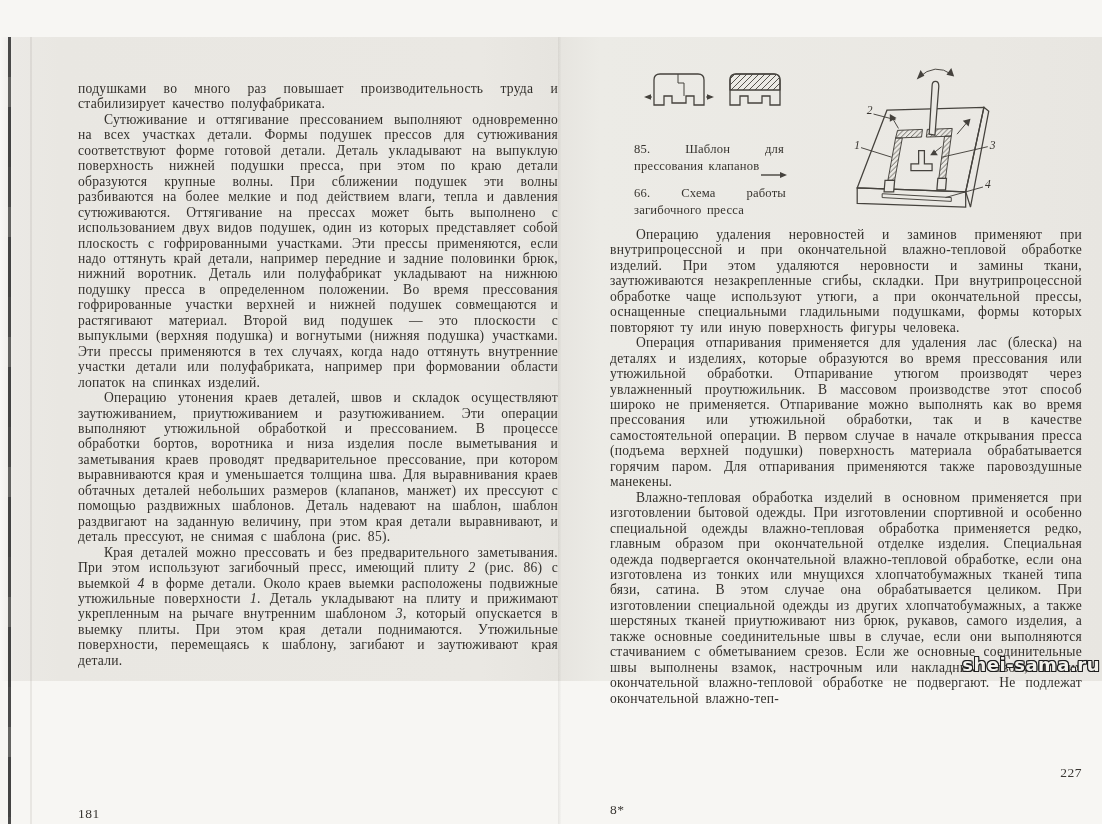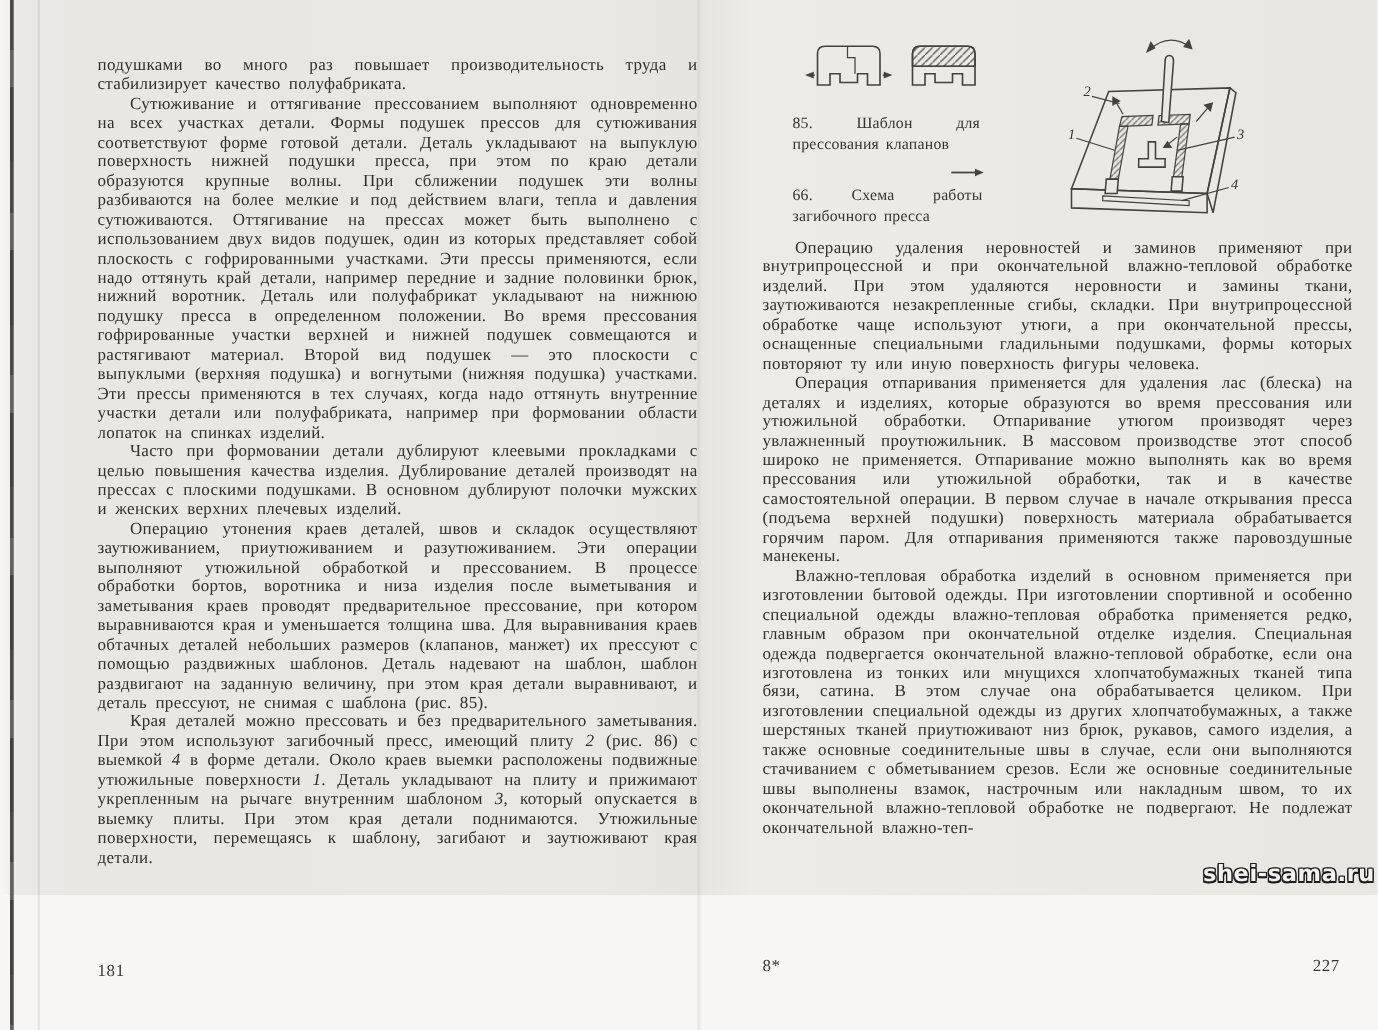--- a/index.html
+++ b/index.html
@@ -2,22 +2,23 @@
 <html><head>
 <meta charset="utf-8">
 <style>
   html,body{margin:0;padding:0;}
   body{
     width:1102px;height:824px;overflow:hidden;
     background:#f7f6f3;
     font-family:"Liberation Serif", serif;
   }
   .spread{
-    position:relative;width:1102px;height:716px;
+    position:relative;width:1102px;height:644px;
     background:linear-gradient(90deg,#f8f7f5 0px,#ebe9e5 14px,#e9e7e2 60px,#eae8e3 480px,#e6e4df 556px,#ecebe6 600px,#eae8e3 980px,#e8e6e1 1102px);
+    margin-top:37px;
   }
   .edge-dark{
     position:absolute;left:8px;top:0;width:3px;height:824px;
     background:repeating-linear-gradient(180deg,#2c2c2c 0 40px,#4a4a48 40px 70px,#242424 70px 130px);
     opacity:.85;
   }
   .edge-soft{
     position:absolute;left:30px;top:0;width:2px;height:824px;
     background:rgba(120,115,108,.12);
   }
@@ -36,26 +37,26 @@
   .col p{margin:0;text-indent:26px;}
   .col p.noindent{text-indent:0;}
   .col-left{left:78px;top:44px;width:480px;height:722px;}
   .col-right{left:610px;top:190px;width:472px;height:578px;}
   .fig-num{font-style:italic;}
   .pageno{
     position:absolute;color:#3a3733;font-size:13.5px;letter-spacing:.5px;
   }
   .pn-left{left:78px;top:769px;}
   .pn-sig{left:610px;top:765px;}
-  .pn-right{left:1040px;top:765px;width:42px;text-align:center;}
+  .pn-right{left:1040px;top:728px;width:42px;text-align:right;}
   .figcap{
     position:absolute;color:#37342f;font-size:12.6px;line-height:16.5px;
     text-align:justify;word-spacing:2px;letter-spacing:.2px;
   }
-  .cap85{left:634px;top:90px;width:150px;}
+  .cap85{left:634px;top:104px;width:150px;}
   .cap86{left:634px;top:148px;width:152px;}
   .fig85{position:absolute;left:644px;top:26px;}
   .fig86{position:absolute;left:838px;top:16px;}
   .cap-arrow{position:absolute;left:760px;top:132px;}
   svg .ln{stroke:#45423d;stroke-width:1.3;fill:none;}
   svg .thin{stroke:#45423d;stroke-width:1;fill:none;}
   svg .solid{fill:#eae8e3;stroke:#45423d;stroke-width:1.3;}
   svg .lbl{font-family:"Liberation Serif",serif;font-style:italic;font-size:12px;fill:#37342f;}
   .watermark{
     position:absolute;right:2px;bottom:6px;
@@ -71,21 +72,20 @@
 <div class="spread">
 
   <div class="edge-dark"></div>
   <div class="edge-soft"></div>
   <div class="gutter"></div>
 
   <div>
     <div class="col col-left">
       <p class="noindent">подушками во много раз повышает производительность труда и стабилизирует качество полуфабриката.</p>
       <p>Сутюживание и оттягивание прессованием выполняют одновременно на всех участках детали. Формы подушек прессов для сутюживания соответствуют форме готовой детали. Деталь укладывают на выпуклую поверхность нижней подушки пресса, при этом по краю детали образуются крупные волны. При сближении подушек эти волны разбиваются на более мелкие и под действием влаги, тепла и давления сутюживаются. Оттягивание на прессах может быть выполнено с использованием двух видов подушек, один из которых представляет собой плоскость с гофрированными участками. Эти прессы применяются, если надо оттянуть край детали, например передние и задние половинки брюк, нижний воротник. Деталь или полуфабрикат укладывают на нижнюю подушку пресса в определенном положении. Во время прессования гофрированные участки верхней и нижней подушек совмещаются и растягивают материал. Второй вид подушек — это плоскости с выпуклыми (верхняя подушка) и вогнутыми (нижняя подушка) участками. Эти прессы применяются в тех случаях, когда надо оттянуть внутренние участки детали или полуфабриката, например при формовании области лопаток на спинках изделий.</p>
-      <p>Часто при формовании детали дублируют клеевыми прокладками с целью повышения качества изделия. Дублирование деталей производят на прессах с плоскими подушками. В основном дублируют полочки мужских и женских верхних плечевых изделий.</p>
       <p>Операцию утонения краев деталей, швов и складок осуществляют заутюживанием, приутюживанием и разутюживанием. Эти операции выполняют утюжильной обработкой и прессованием. В процессе обработки бортов, воротника и низа изделия после выметывания и заметывания краев проводят предварительное прессование, при котором выравниваются края и уменьшается толщина шва. Для выравнивания краев обтачных деталей небольших размеров (клапанов, манжет) их прессуют с помощью раздвижных шаблонов. Деталь надевают на шаблон, шаблон раздвигают на заданную величину, при этом края детали выравнивают, и деталь прессуют, не снимая с шаблона (рис. 85).</p>
       <p><span>Края деталей можно прессовать и без предварительного заметывания. При этом используют загибочный пресс, имеющий плиту </span><span class="fig-num">2</span><span> (рис. 86) с выемкой </span><span class="fig-num">4</span><span> в форме детали. Около краев выемки расположены подвижные утюжильные поверхности </span><span class="fig-num">1</span><span>. Деталь укладывают на плиту и прижимают укрепленным на рычаге внутренним шаблоном </span><span class="fig-num">3</span><span>, который опускается в выемку плиты. При этом края детали поднимаются. Утюжильные поверхности, перемещаясь к шаблону, загибают и заутюживают края детали.</span></p>
     </div>
     <div class="pageno pn-left">181</div>
   </div>
 
   <div>
 
     <svg class="fig85" width="150" height="52" viewBox="0 0 150 52">
       <defs>

